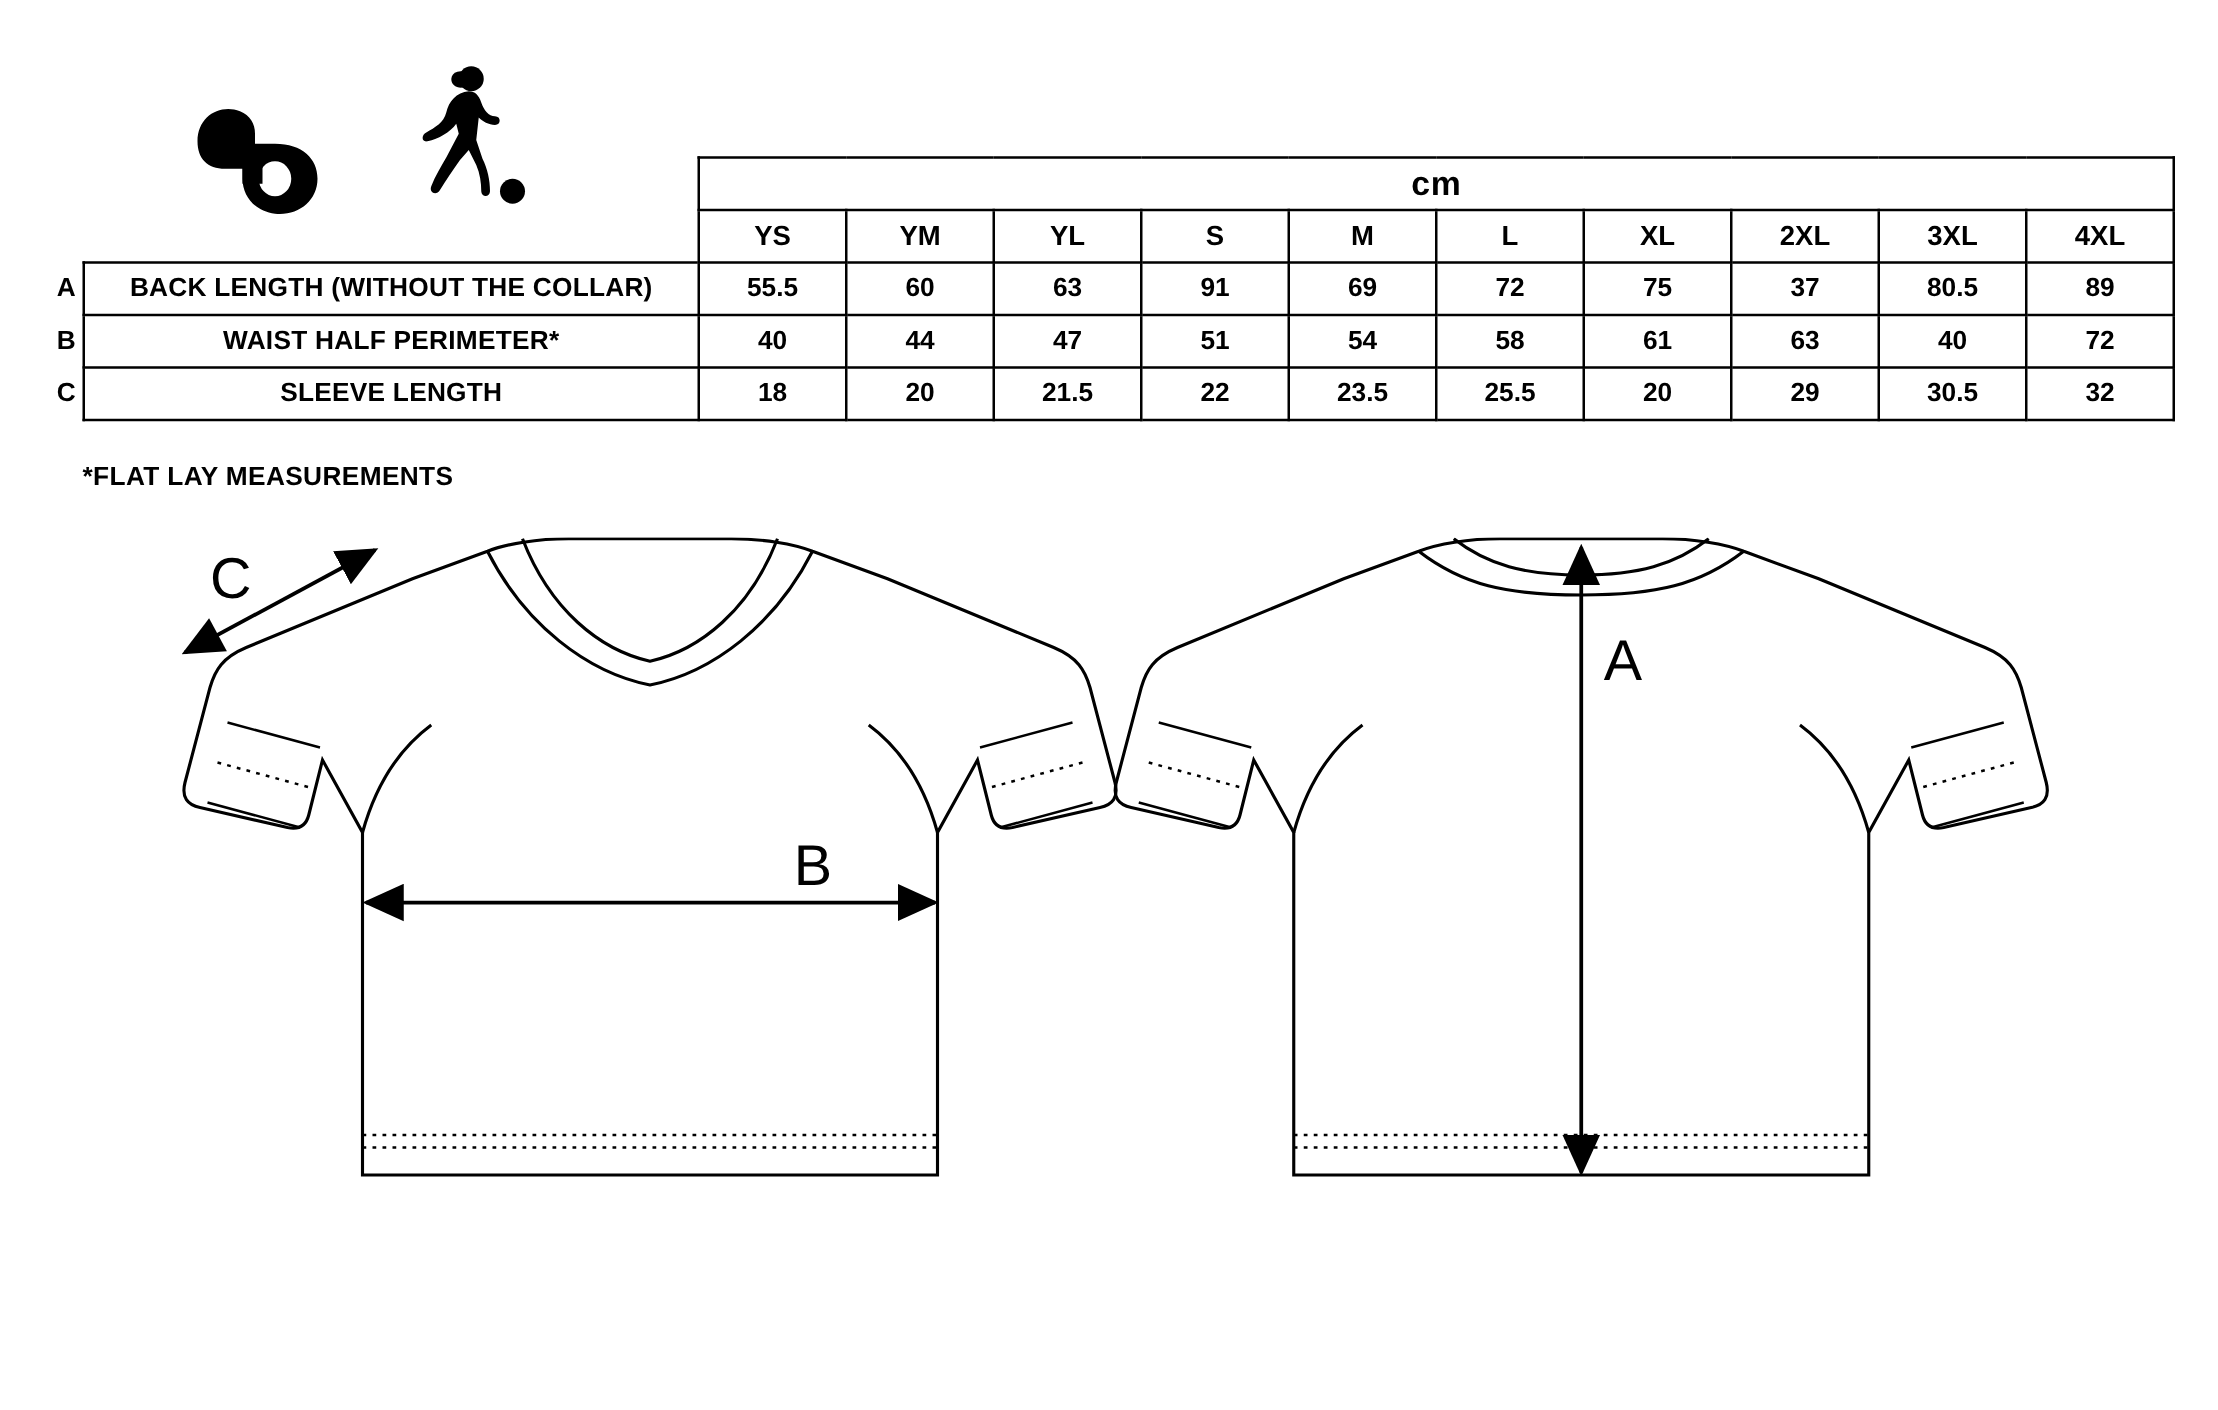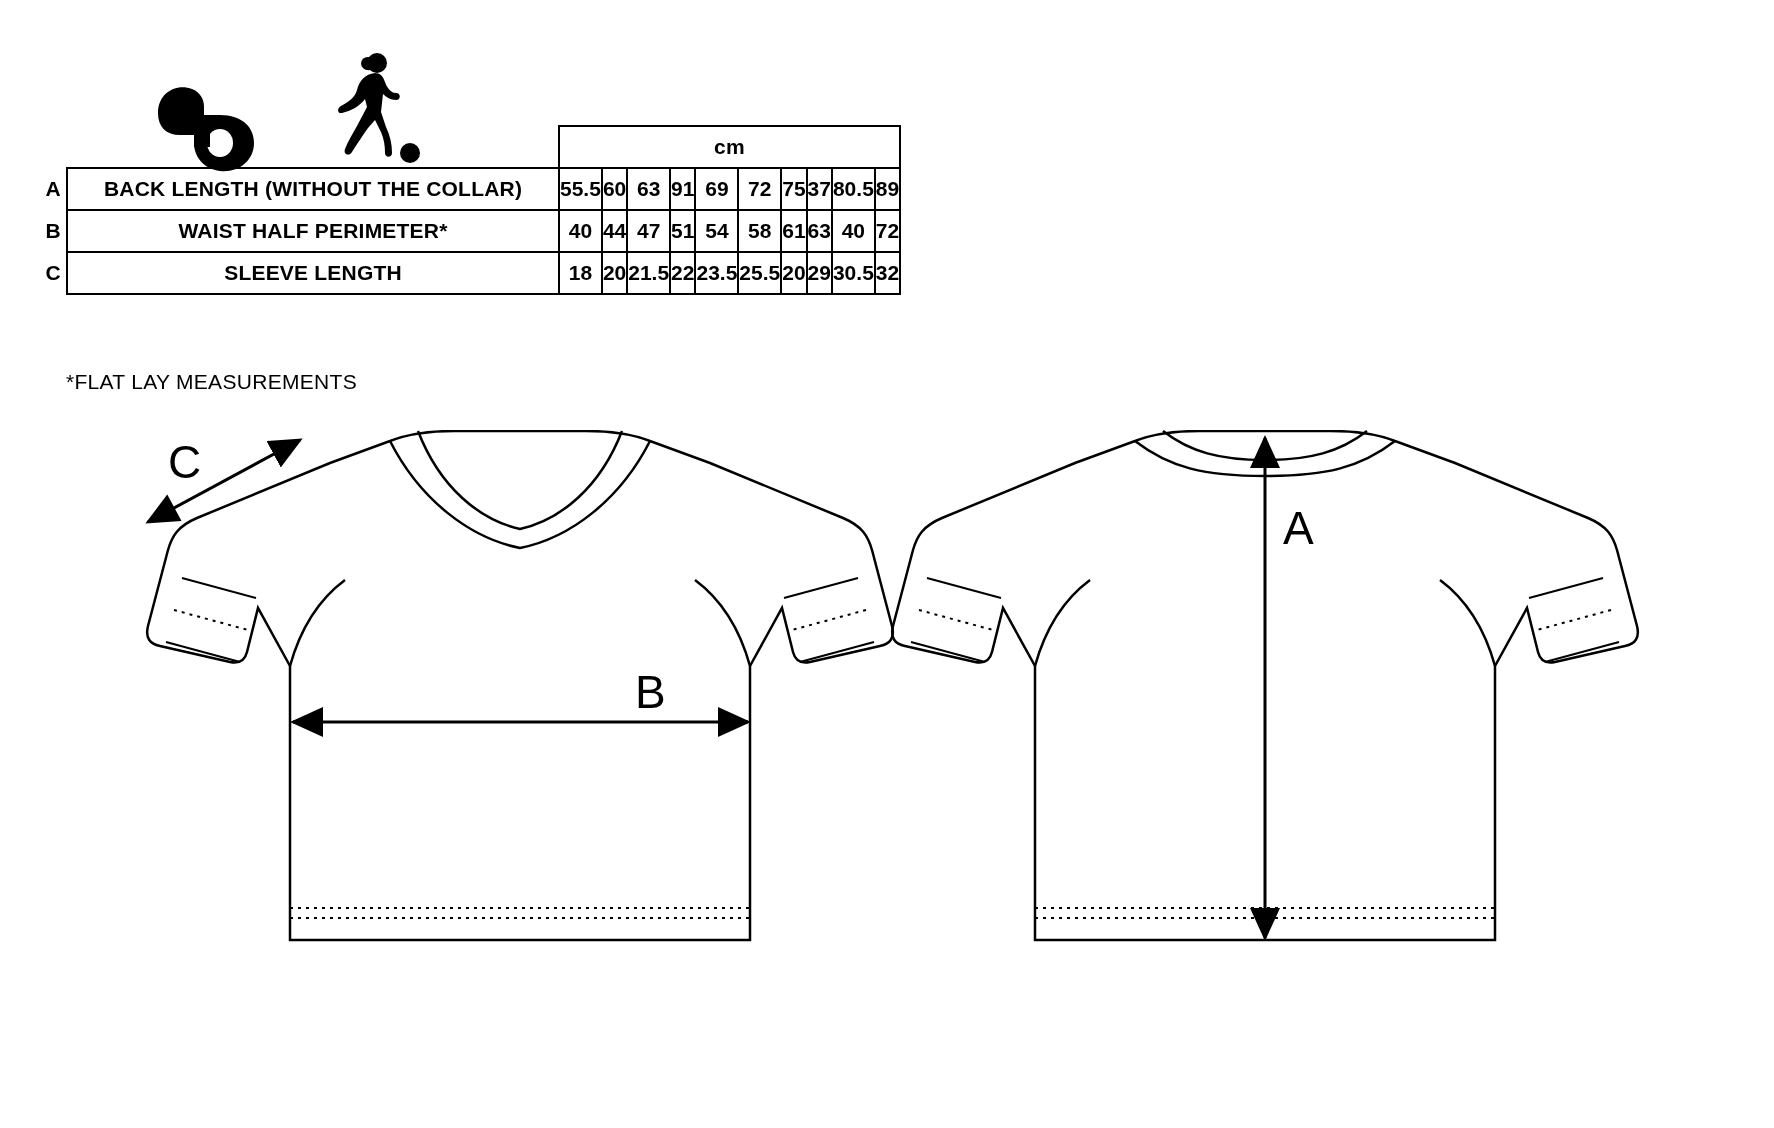--- a/index.html
+++ b/index.html
@@ -60,33 +60,33 @@
     padding-left: 8px;
     width: 490px;
     font-size: 21px;
     letter-spacing: .2px;
   }
   td.blank {
     border: none !important;
     background: transparent;
   }
   td.unit {
-    font-size: 21px;
+    font-size: 27px;
     letter-spacing: .5px;
   }
   td.sizehdr { width: 116px; font-size: 22px; }
   td.val { font-weight: normal; font-size: 21px; }
 
   
   #footnote {
     position: absolute;
     left: 66px;
     top: 370px;
     font-size: 21px;
-    font-weight: normal;
+    font-weight: bold;
     letter-spacing: .3px;
   }
 
   
   #illustrations {
     position: absolute;
     left: 0;
     top: 430px;
     width: 1774px;
     height: 690px;
@@ -119,20 +119,34 @@
   </div>
 </div>
 
 <div id="chart-wrap">
   <table class="size-chart">
     <tbody>
       <tr>
         <td class="blank"></td>
         <td class="blank"></td>
         <td class="unit" colspan="10">cm</td>
+      </tr>
+      <tr>
+        <td class="blank"></td>
+        <td class="blank"></td>
+        <td class="sizehdr">YS</td>
+        <td class="sizehdr">YM</td>
+        <td class="sizehdr">YL</td>
+        <td class="sizehdr">S</td>
+        <td class="sizehdr">M</td>
+        <td class="sizehdr">L</td>
+        <td class="sizehdr">XL</td>
+        <td class="sizehdr">2XL</td>
+        <td class="sizehdr">3XL</td>
+        <td class="sizehdr">4XL</td>
       </tr>
 
       <tr>
         <td class="rowkey">A</td>
         <td class="rowlabel">BACK LENGTH (WITHOUT THE COLLAR)</td>
         <td class="val">55.5</td>
         <td class="val">60</td>
         <td class="val">63</td>
         <td class="val">91</td>
         <td class="val">69</td>

